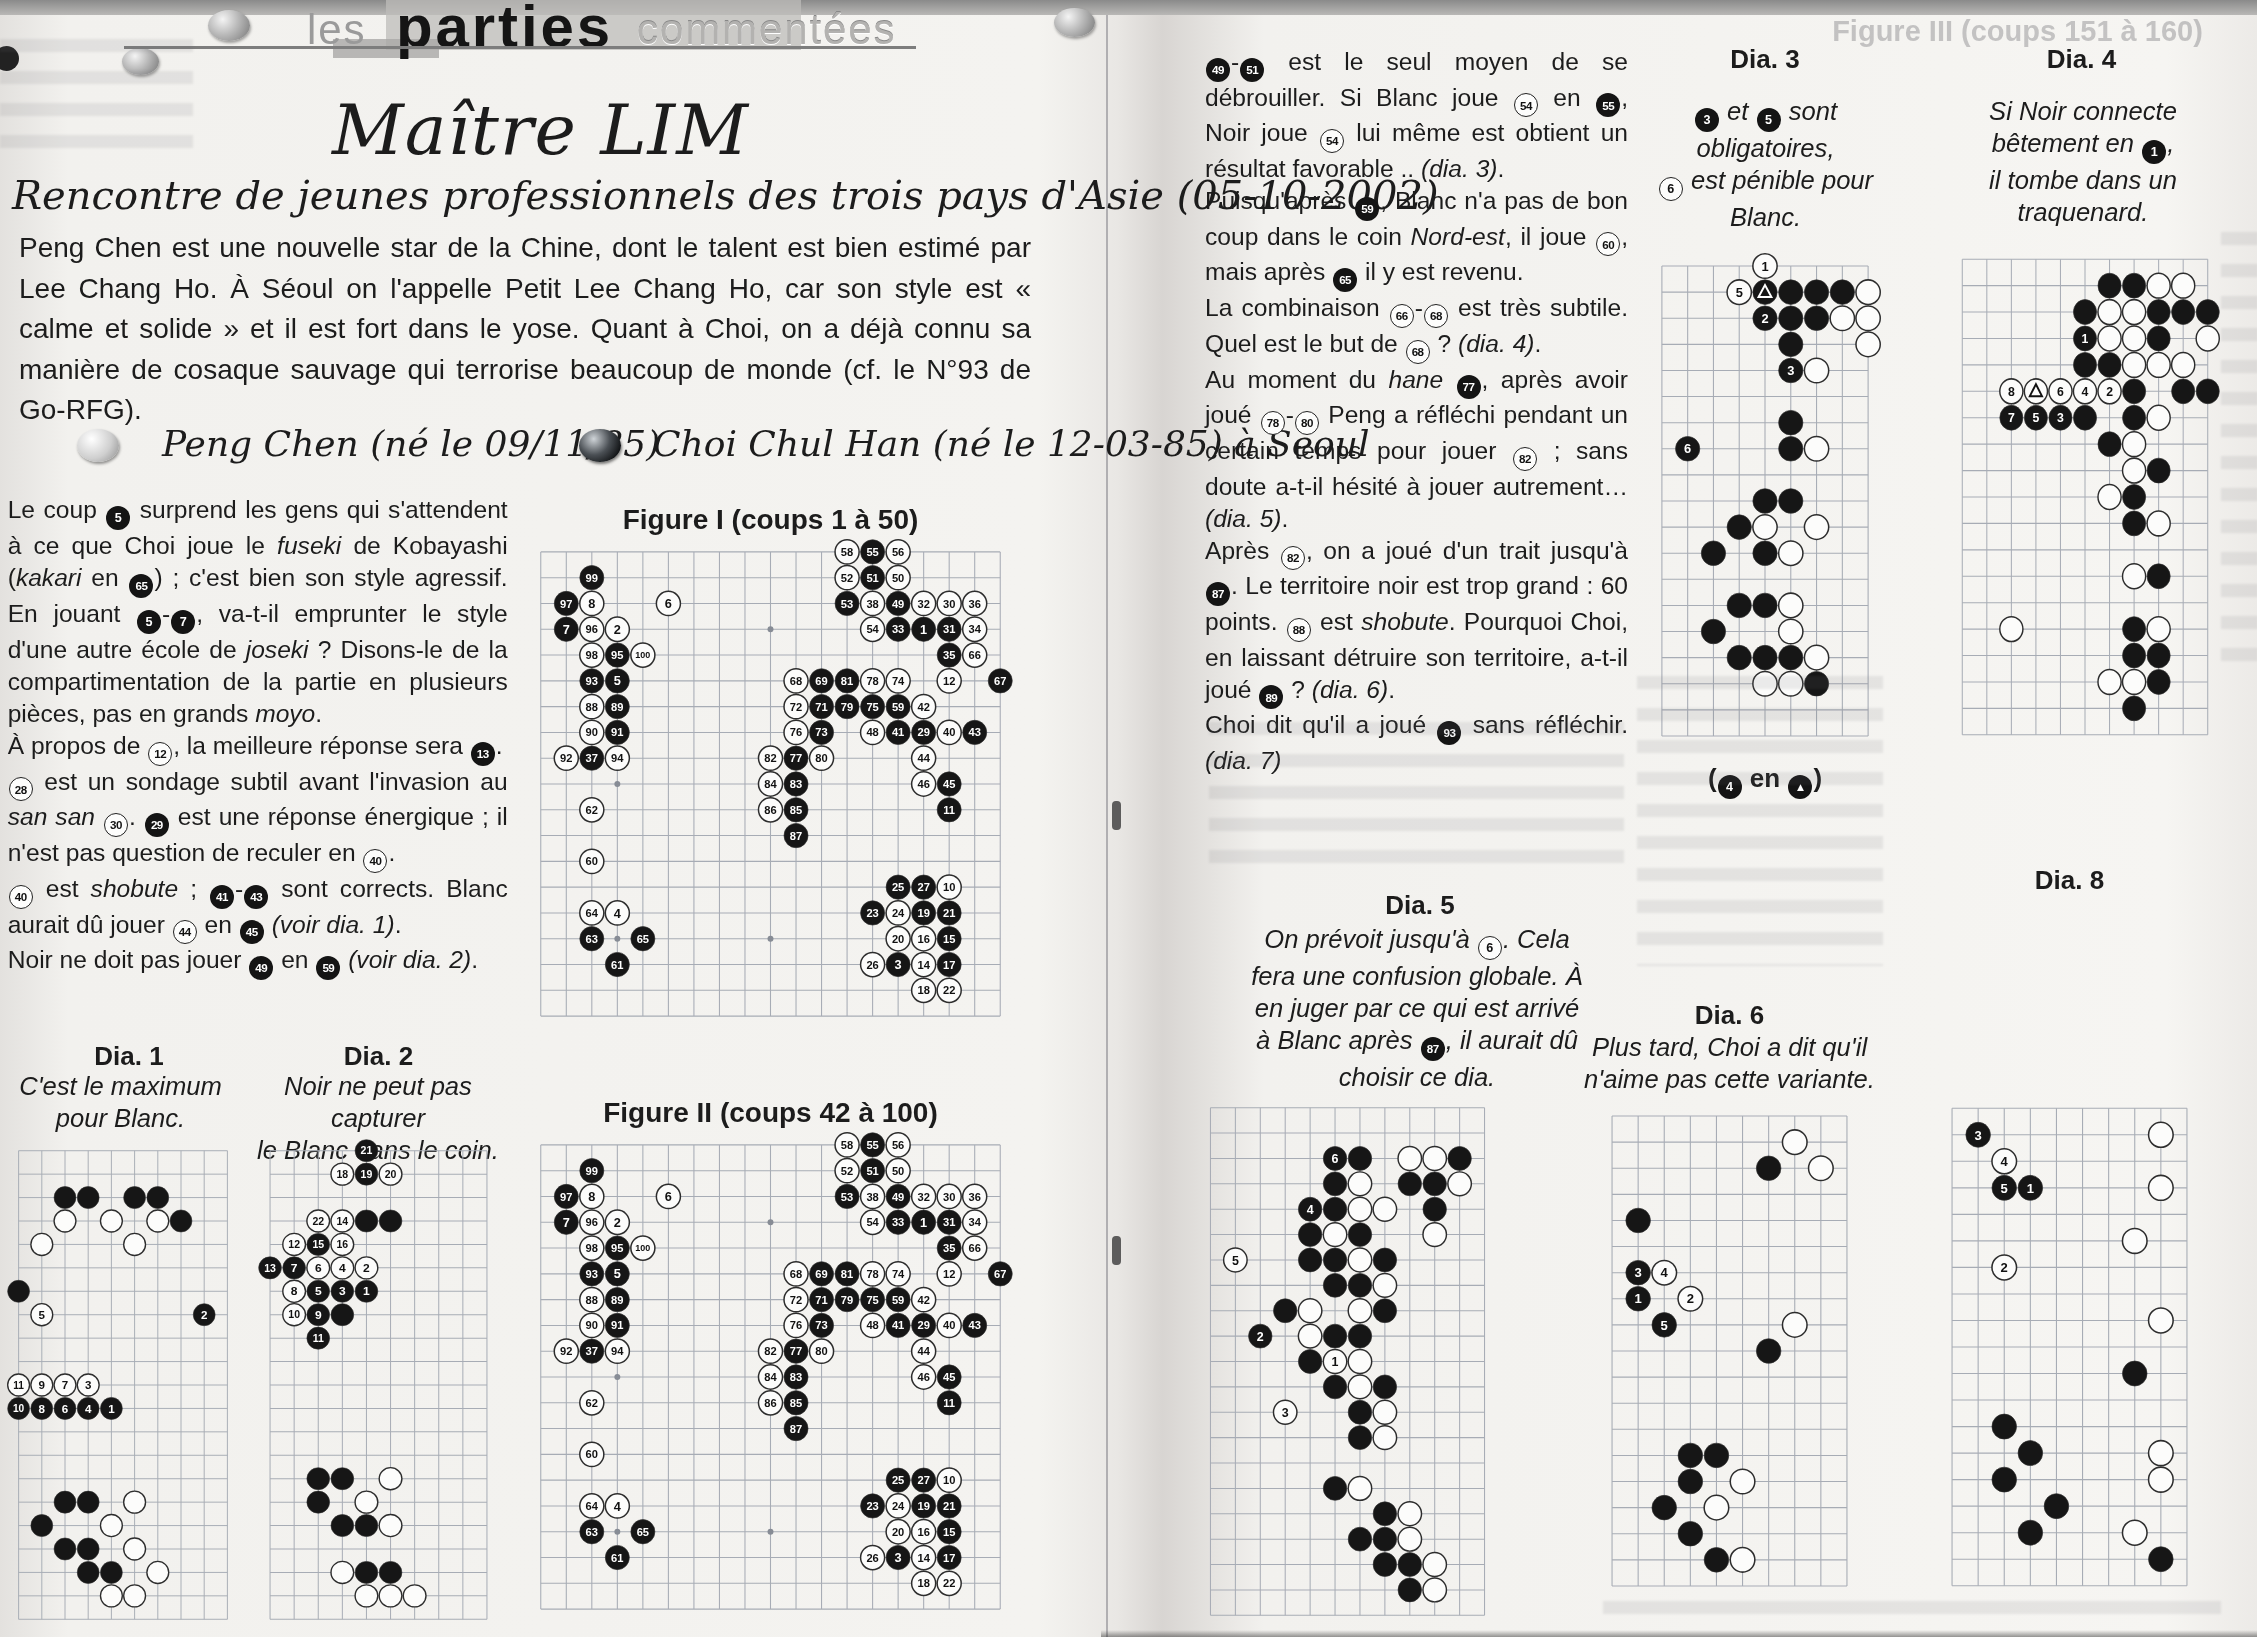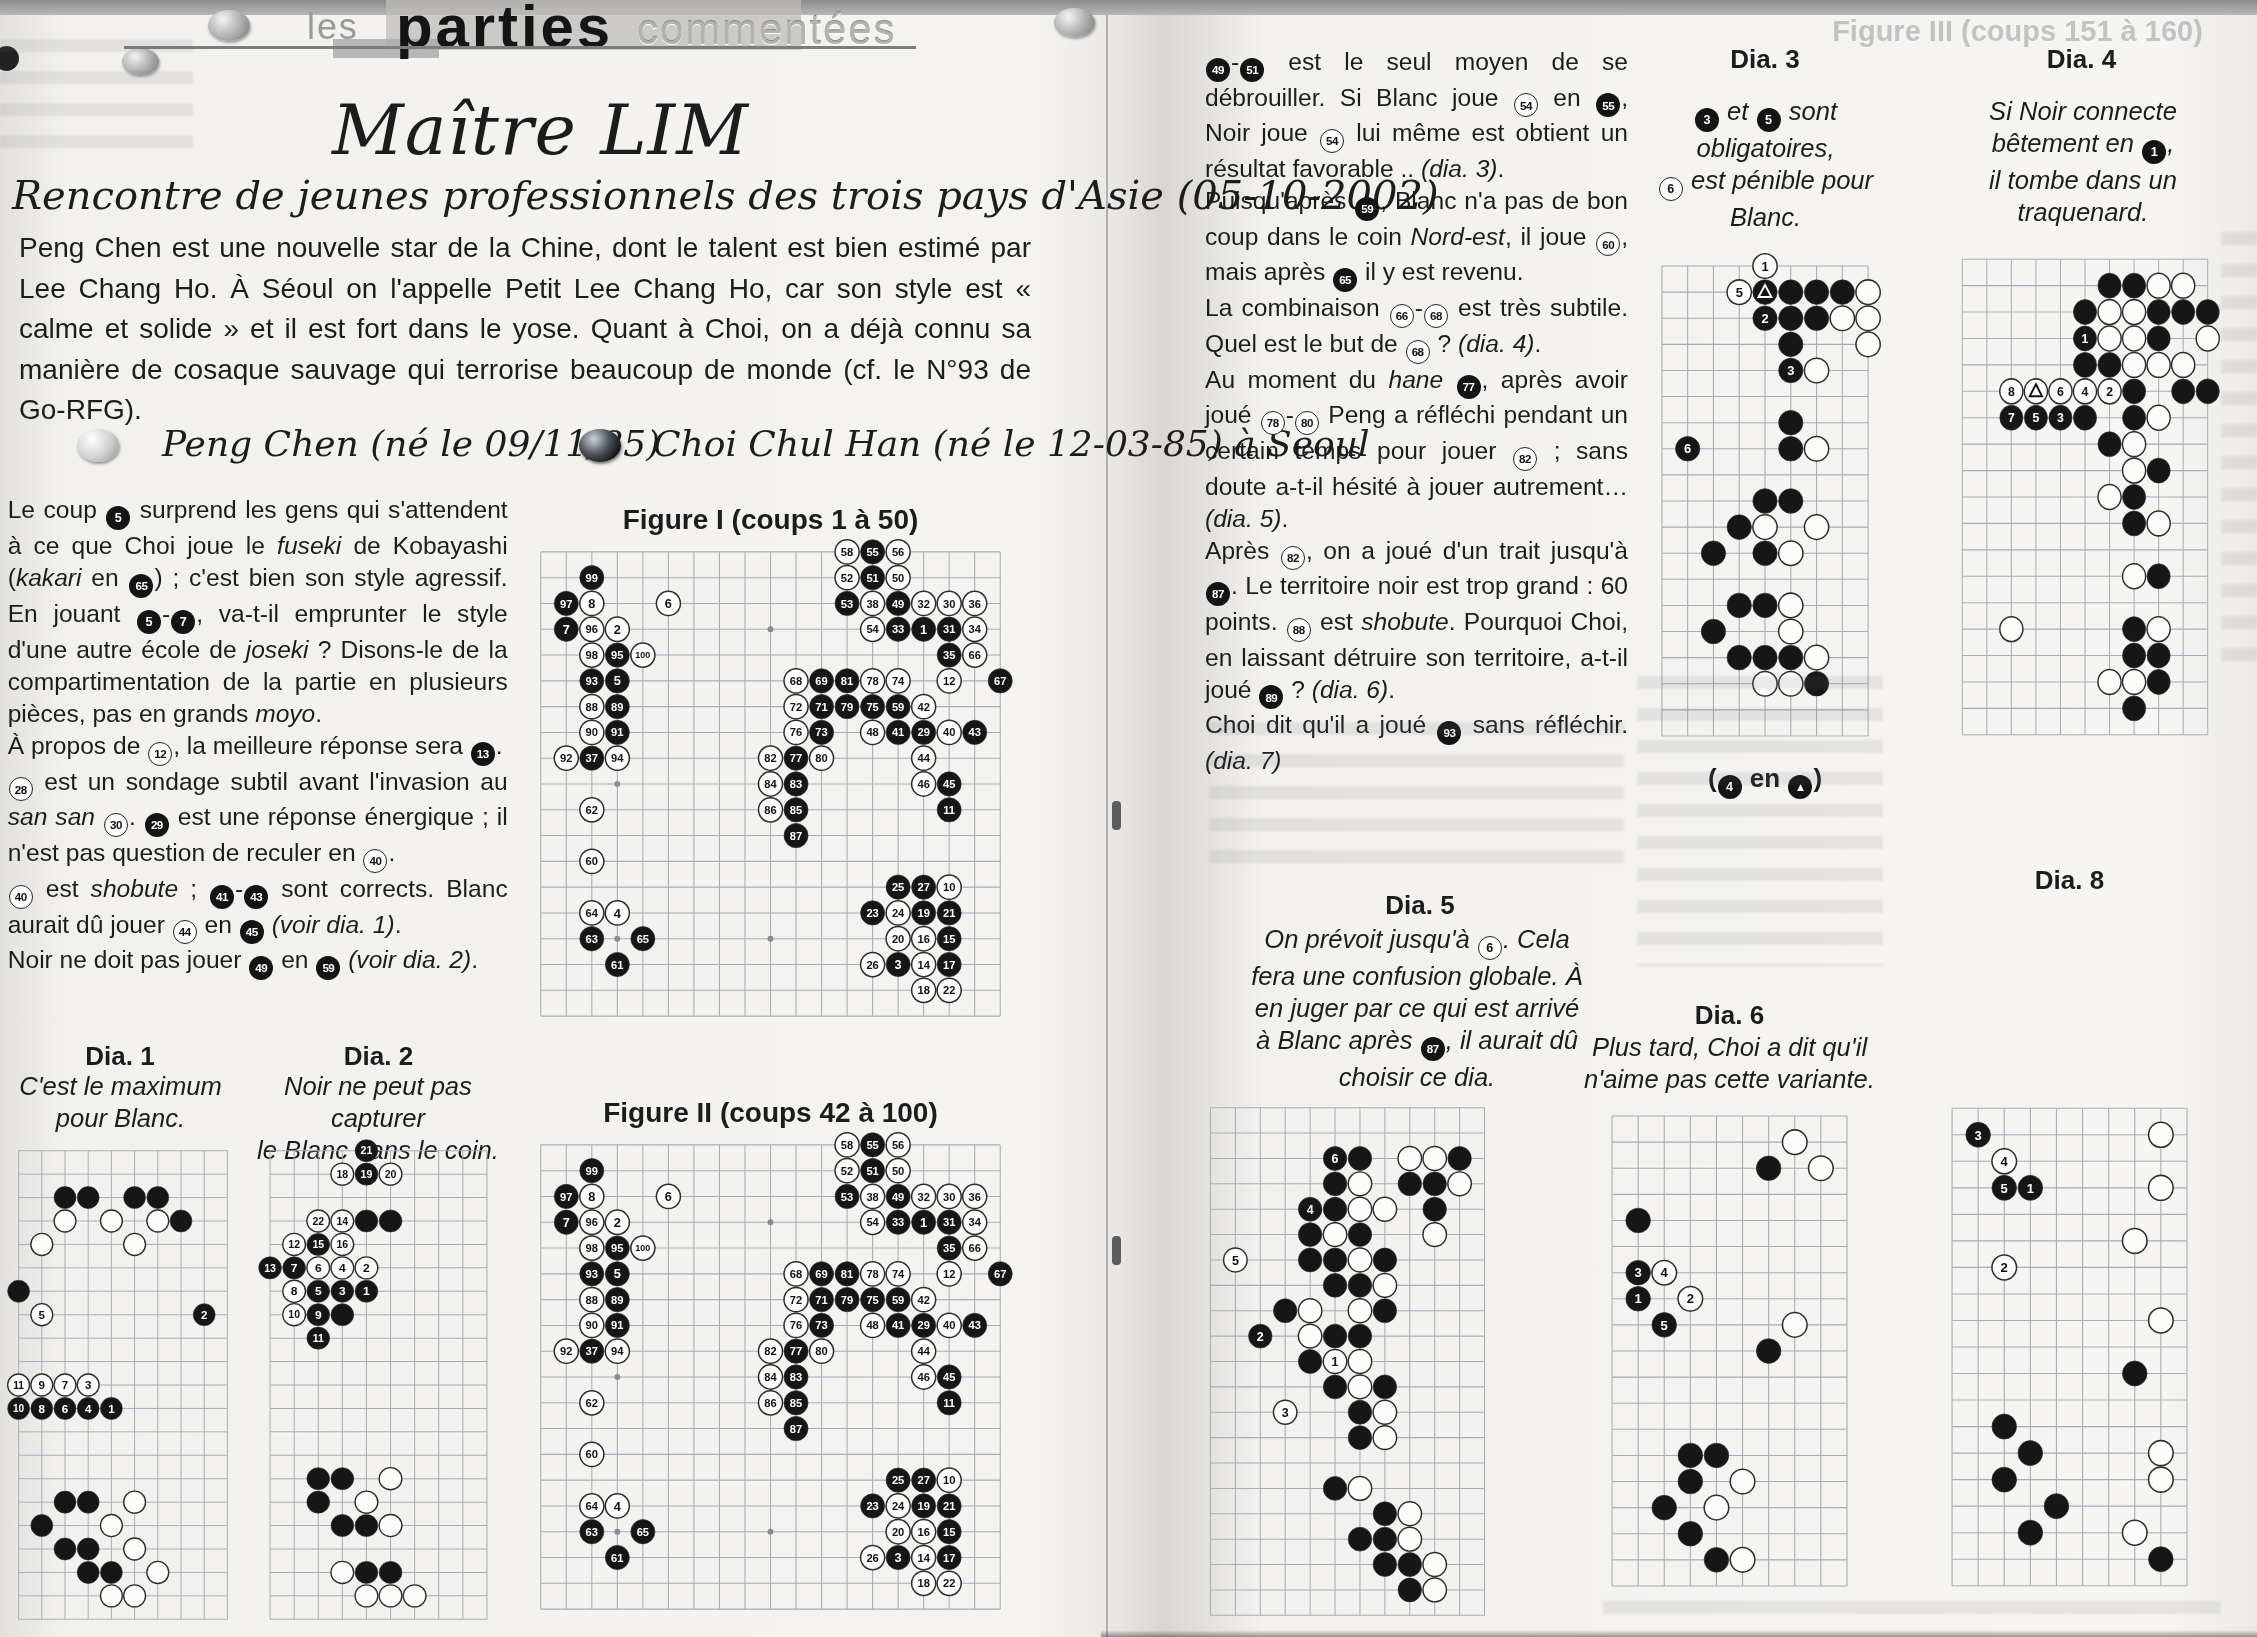--- a/index.html
+++ b/index.html
@@ -10,21 +10,21 @@
   
   .topbar{left:0;top:0;width:2257px;height:14.5px;background:linear-gradient(180deg,#8a8a8a,#b9b8b6);}
   .botedge{left:1101px;top:1630px;width:1157px;height:7.7px;background:linear-gradient(180deg,rgba(60,60,60,.0),rgba(40,40,40,.55));}
   .foldline{left:1106px;top:14.5px;width:1.9px;height:1623px;background:rgba(70,70,80,.35);}
   .staple{width:8.7px;height:29px;background:#3a3a3a;border-radius:3.9px;opacity:.8;}
   .corner-blob{left:-5.8px;top:46px;width:25px;height:25px;background:#222;border-radius:50%;}
   .pebble{border-radius:50%;background:radial-gradient(circle at 35% 30%,#f4f4f4,#b9b9b9 45%,#8d8d8d 80%);box-shadow:1px 1.9px 2.9px rgba(0,0,0,.35);}
   .stone-ico-w{border-radius:50%;background:radial-gradient(circle at 35% 30%,#ffffff,#cfcfcf 55%,#9a9a9a 90%);box-shadow:1px 1.9px 2.9px rgba(0,0,0,.4);}
   .stone-ico-b{border-radius:50%;background:radial-gradient(circle at 35% 30%,#cfd4d8,#4a4f54 45%,#101214 80%);box-shadow:1px 1.9px 2.9px rgba(0,0,0,.5);}
   
-  .hdr-les{font-size:36px;color:#9a9a9a;letter-spacing:1.9px;}
+  .hdr-les{font-size:42px;color:#9a9a9a;letter-spacing:1.9px;}
   .hdr-parties{font-size:60px;font-weight:700;color:#151515;letter-spacing:2.9px;}
   .hdr-comm{font-size:42px;color:#b3b2b0;letter-spacing:1.9px;text-shadow:0 1px 0 #fff,0 -1px 0 #888;}
   .hdr-hl{background:#bdbcba;opacity:.75;}
   .hdr-hl2{background:#a9a8a6;opacity:.8;}
   .hdr-rule{height:2.9px;background:#7d7d7d;}
   
   .title{font-family:"DejaVu Serif",serif;font-style:italic;font-size:70px;letter-spacing:1px;}
   .subtitle{font-family:"DejaVu Serif",serif;font-style:italic;font-size:40px;white-space:nowrap;}
   .intro{font-size:28px;line-height:1.45;text-align:justify;}
   .players{font-family:"DejaVu Serif",serif;font-style:italic;font-size:36px;white-space:nowrap;}
@@ -324,21 +324,21 @@
         <text x="372" y="396" dy="0.36em" text-anchor="middle" font-family="Liberation Sans, sans-serif" font-weight="bold" font-size="10.5" fill="#111111">14</text>
         <circle cx="396" cy="396" r="11.3" fill="#161616" stroke="#2d2d2d" stroke-width="0.6"></circle>
         <text x="396" y="396" dy="0.36em" text-anchor="middle" font-family="Liberation Sans, sans-serif" font-weight="bold" font-size="10.5" fill="#ffffff">17</text>
         <circle cx="372" cy="420" r="11.3" fill="#fcfcfb" stroke="#2d2d2d" stroke-width="1.4"></circle>
         <text x="372" y="420" dy="0.36em" text-anchor="middle" font-family="Liberation Sans, sans-serif" font-weight="bold" font-size="10.5" fill="#111111">18</text>
         <circle cx="396" cy="420" r="11.3" fill="#fcfcfb" stroke="#2d2d2d" stroke-width="1.4"></circle>
         <text x="396" y="420" dy="0.36em" text-anchor="middle" font-family="Liberation Sans, sans-serif" font-weight="bold" font-size="10.5" fill="#111111">22</text>
       </svg>
     </div>
 
-  <div class="abs dialabel" style="left:4px;top:1041px;width:232px;">Dia. 1</div>
+  <div class="abs dialabel" style="left:13px;top:1041px;width:232px;">Dia. 1</div>
   <div class="abs diacap" style="left:0px;top:1070px;width:241px;">
       <div class="rl">C'est le maximum</div>
       <div class="rl">pour Blanc.</div>
     </div>
   <div class="abs board" style="left:6.8px;top:1139px;width:232px;height:492px;">
       <svg viewBox="0 0 240 504" preserveAspectRatio="none">
         <g stroke="#a7acb5" stroke-width="1">
           <line x1="12" y1="12" x2="12" y2="492"></line>
           <line x1="36" y1="12" x2="36" y2="492"></line>
           <line x1="60" y1="12" x2="60" y2="492"></line>

